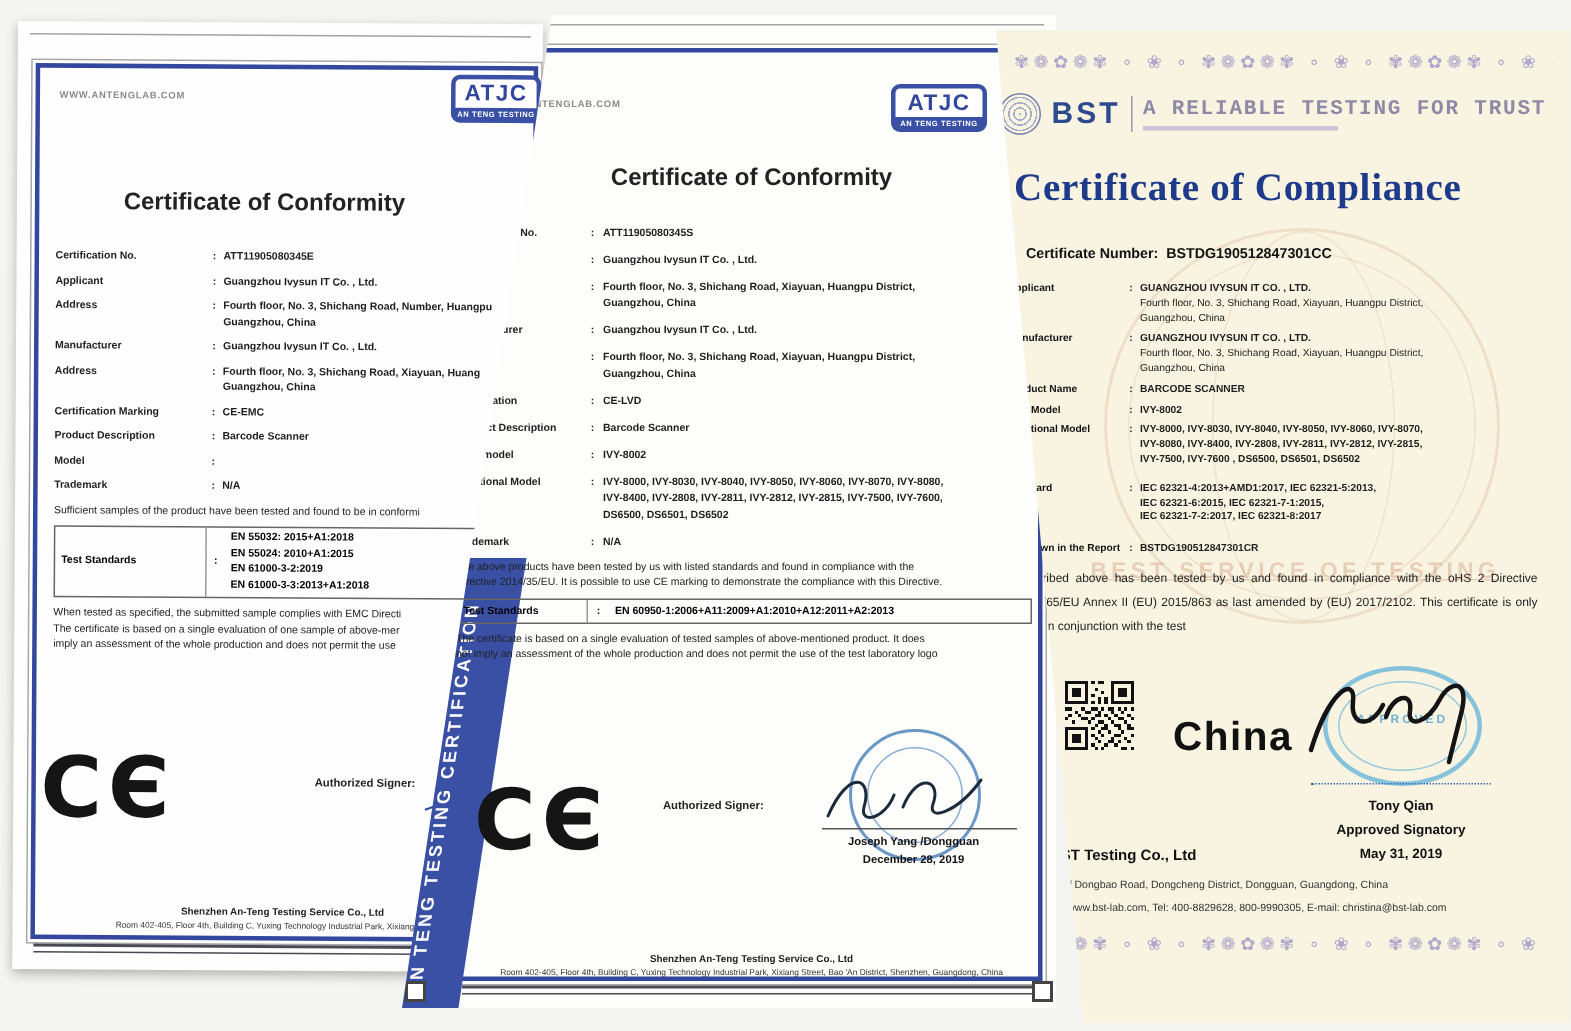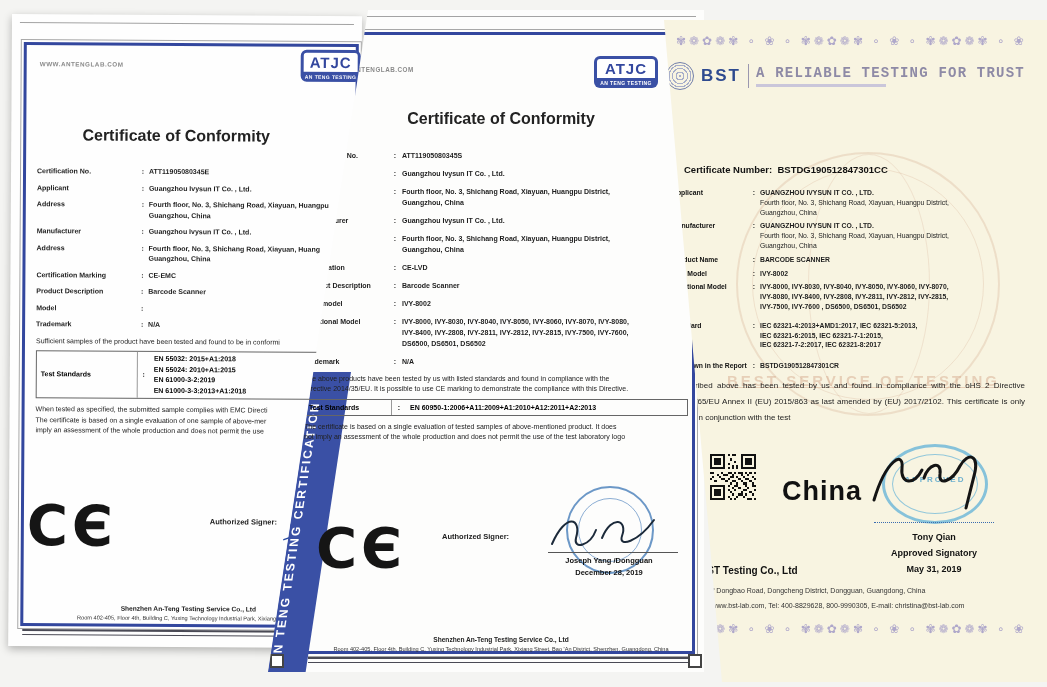--- a/index.html
+++ b/index.html
@@ -92,21 +92,21 @@
              clip-path:polygon(0 0,100% 0,100% 100%,58px 100%);
              filter:drop-shadow(2px 4px 7px rgba(0,0,0,.3));}
   .orn{position:absolute;left:12px;right:12px;height:18px;color:#a8a0c8;font-size:12px;letter-spacing:3px;
        white-space:nowrap;overflow:hidden;text-align:center;opacity:.9;}
   .orn::before{content:"✾❁✿❁✾ ∘ ❀ ∘ ✾❁✿❁✾ ∘ ❀ ∘ ✾❁✿❁✾ ∘ ❀ ∘ ✾❁✿❁✾ ∘ ❀ ∘ ✾❁✿❁✾";}
   #cert-rohs .orn1{top:14px;}
   #cert-rohs .orn2{top:602px;}
   #cert-rohs .bhead{position:absolute;top:42px;left:2px;display:flex;align-items:center;gap:7px;}
   #cert-rohs .emblem{width:26px;height:26px;border-radius:50%;border:1px solid #5a6aa0;
        background:repeating-radial-gradient(circle at 50% 50%, #9aa2c6 0 1px, transparent 1px 3.5px);opacity:.85;}
-  #cert-rohs .brand{font-size:17px;font-weight:bold;color:#2e4a8f;letter-spacing:2px;}
+  #cert-rohs .brand{font-size:20px;font-weight:bold;color:#2e4a8f;letter-spacing:2px;}
   #cert-rohs .vdiv{width:1px;height:24px;background:#9b97af;}
   #cert-rohs .tag{font-size:14px;font-weight:bold;color:#8e8aa6;letter-spacing:1.2px;font-family:Liberation Mono, monospace;}
   #cert-rohs .tagbar{width:130px;height:3px;background:#cac6da;margin-top:3px;}
   #cert-rohs .rtitle{position:absolute;top:90px;left:12px;font-family:"Liberation Serif",serif;
        font-size:26px;font-weight:bold;color:#1e3a8a;letter-spacing:.5px;}
   #cert-rohs .cnum{position:absolute;top:144px;left:20px;font-size:9.5px;font-weight:bold;color:#111;}
   #cert-rohs .flow{position:absolute;top:168px;left:8px;right:20px;font-size:6.8px;line-height:9.8px;}
   #cert-rohs .row{margin-bottom:4px;}
   #cert-rohs .lbl{width:76px;color:#111;}
   #cert-rohs .colon{width:12px;}
@@ -162,21 +162,21 @@
           <span class="lbl">Applicant</span>
           <span class="colon">:</span>
           <span class="val">
             <span>Guangzhou Ivysun IT Co. , Ltd.</span>
           </span>
         </div>
       <div class="row">
           <span class="lbl">Address</span>
           <span class="colon">:</span>
           <span class="val">
-            <span>Fourth floor, No. 3, Shichang Road, Xiayuan, Huangpu</span>
+            <span>Fourth floor, No. 3, Shichang Road, Number, Huangpu</span>
             <span>Guangzhou, China</span>
           </span>
         </div>
       <div class="row">
           <span class="lbl">Manufacturer</span>
           <span class="colon">:</span>
           <span class="val">
             <span>Guangzhou Ivysun IT Co. , Ltd.</span>
           </span>
         </div>
@@ -378,20 +378,21 @@
     <div class="orn orn1"></div>
     <div class="bhead">
       <div class="emblem"></div>
       <div class="brand">BST</div>
       <div class="vdiv"></div>
       <div>
         <div class="tag">A RELIABLE TESTING FOR TRUST</div>
         <div class="tagbar"></div>
       </div>
     </div>
+    <div class="rtitle">Certificate of Compliance</div>
     <div class="cnum">
       <span>Certificate Number:</span>&nbsp;&nbsp;<span>BSTDG190512847301CC</span>
     </div>
     <div class="flow">
       <div class="row">
           <span class="lbl">Applicant</span>
           <span class="colon">:</span>
           <span class="val">
             <span>GUANGZHOU IVYSUN IT CO. , LTD.</span>
             <span class="rg">Fourth floor, No. 3, Shichang Road, Xiayuan, Huangpu District,</span>

